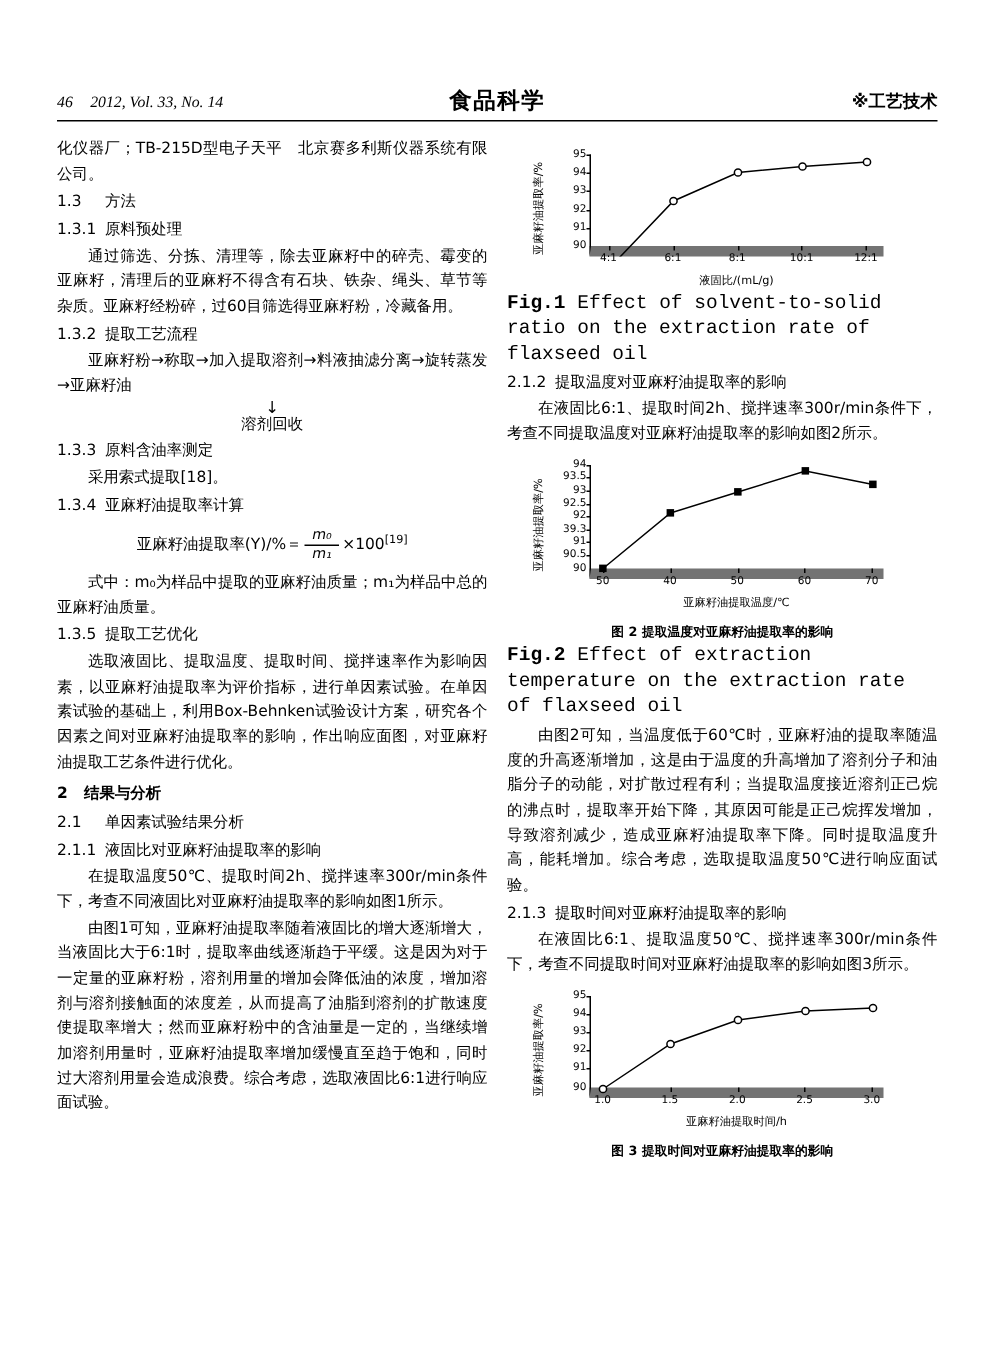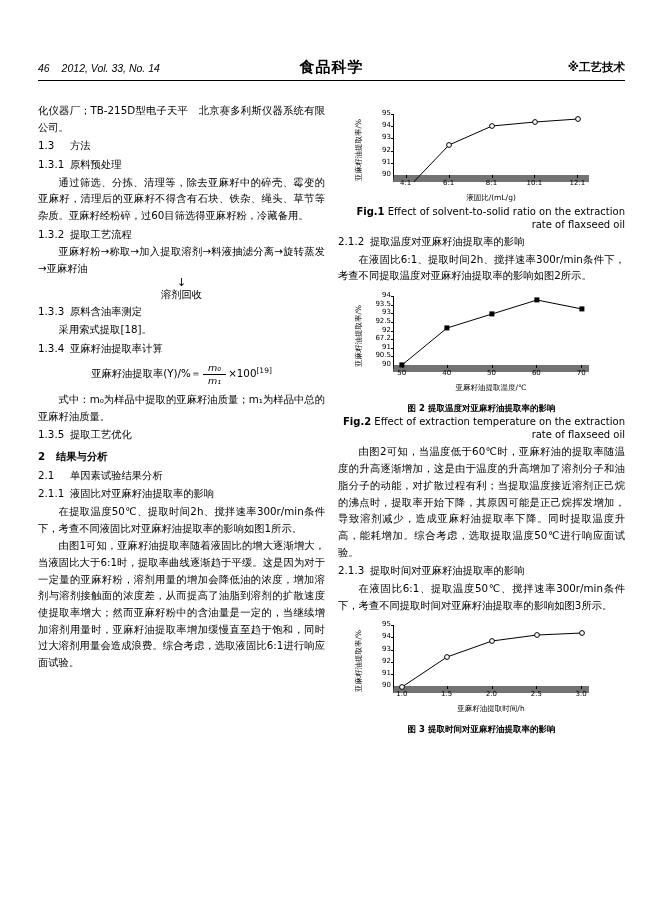--- a/index.html
+++ b/index.html
@@ -26,21 +26,21 @@
   .header {
     position: relative;
     height: 38px;
     margin-top: 42px;
     border-bottom: 1.5px solid #000;
   }
   .header-left {
     position: absolute;
     left: 0;
     bottom: 6px;
-    font-family: Liberation Sans, sans-serif;
+    font-family: Liberation Serif, serif;
     font-style: italic;
     font-size: 10.5px;
   }
   .header-pageno {
     margin-right: 9px;
   }
   .header-center {
     position: absolute;
     left: 0;
     right: 0;
@@ -53,21 +53,21 @@
   .header-right {
     position: absolute;
     right: 0;
     bottom: 5px;
     font-size: 11.5px;
     font-weight: bold;
   }
   
   .columns {
     display: flex;
-    margin-top: 21px;
+    margin-top: 10px;
     height: 740px;
   }
   .col {
     width: 287px;
     font-size: 10.3px;
     line-height: 1.62;
     text-align: justify;
   }
   .col.left { margin-right: 13px; }
   p {
@@ -210,24 +210,25 @@
     border-left: 1px solid #000;
   }
   .fig-cap-cn {
     text-align: center;
     font-size: 8.5px;
     font-weight: bold;
     margin-top: 9px;
     line-height: 1.35;
   }
   .fig-cap-en {
-    text-align: right;
-    font-size: 10px;
+    text-align: left;
+    font-size: 13px;
     line-height: 1.3;
     margin-top: 1px;
+    font-family: Liberation Mono, monospace;
   }
   .fig-cap-en b { font-weight: bold; }
 </style>
 </head>
 <body>
 
 <div class="page">
 
   <div class="header">
     <div class="header-left">
@@ -271,20 +272,21 @@
 
       <div class="formula">
         <span>亚麻籽油提取率(Y)/%＝</span><span class="frac"><span class="top">m₀</span><span class="bot">m₁</span></span><span>×100</span><span class="sup">[19]</span>
       </div>
 
       <p class="indent">式中：m₀为样品中提取的亚麻籽油质量；m₁为样品中总的亚麻籽油质量。</p>
 
       <p class="heading">
         <span class="num">1.3.5</span><span>提取工艺优化</span>
       </p>
+      <p class="indent">选取液固比、提取温度、提取时间、搅拌速率作为影响因素，以亚麻籽油提取率为评价指标，进行单因素试验。在单因素试验的基础上，利用Box-Behnken试验设计方案，研究各个因素之间对亚麻籽油提取率的影响，作出响应面图，对亚麻籽油提取工艺条件进行优化。</p>
 
       <p class="sec-title">
         <span class="num">2</span><span>结果与分析</span>
       </p>
 
       <p class="heading">
         <span class="num h2num">2.1</span><span>单因素试验结果分析</span>
       </p>
 
       <p class="heading">
@@ -357,21 +359,21 @@
             <div class="ytick" style="top:0%;">94</div>
             <div class="ytickmark" style="top:0%;"></div>
             <div class="ytick" style="top:12.5%;">93.5</div>
             <div class="ytickmark" style="top:12.5%;"></div>
             <div class="ytick" style="top:25%;">93</div>
             <div class="ytickmark" style="top:25%;"></div>
             <div class="ytick" style="top:37.5%;">92.5</div>
             <div class="ytickmark" style="top:37.5%;"></div>
             <div class="ytick" style="top:50%;">92</div>
             <div class="ytickmark" style="top:50%;"></div>
-            <div class="ytick" style="top:62.5%;">67.2</div>
+            <div class="ytick" style="top:62.5%;">39.3</div>
             <div class="ytickmark" style="top:62.5%;"></div>
             <div class="ytick" style="top:75%;">91</div>
             <div class="ytickmark" style="top:75%;"></div>
             <div class="ytick" style="top:87.5%;">90.5</div>
             <div class="ytickmark" style="top:87.5%;"></div>
             <div class="ytick" style="top:100%;">90</div>
 
             <div class="xtick" style="left:4%;">50</div>
             <div class="xtickmark" style="left:4%;"></div>
             <div class="xtick" style="left:27%;">40</div>

